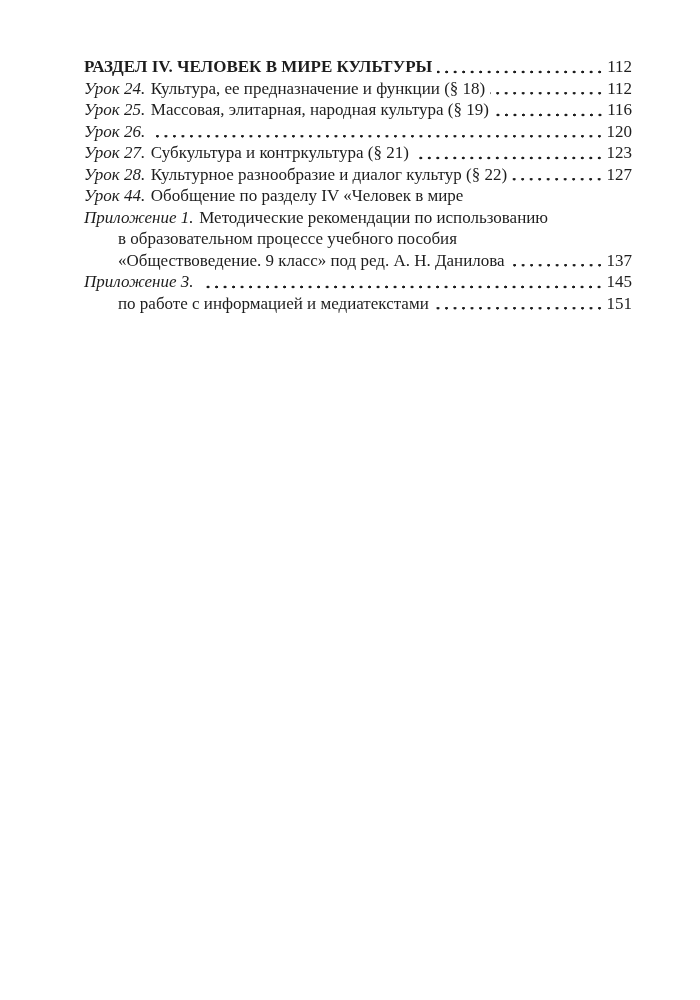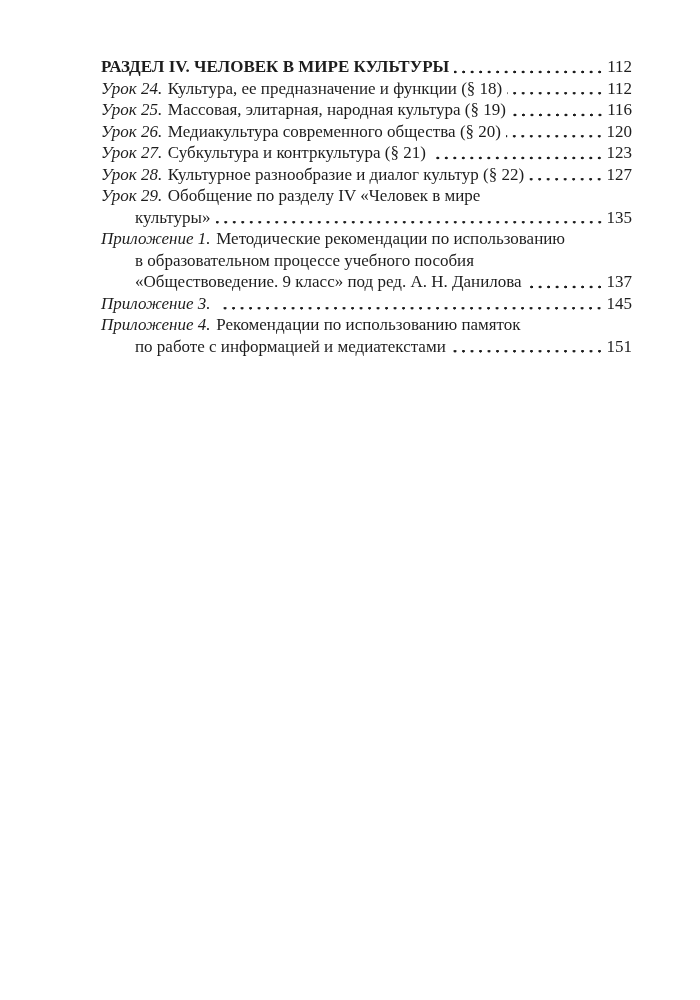--- a/index.html
+++ b/index.html
@@ -17,21 +17,20 @@
     position: absolute;
     left: 84px; top: 56px;
     width: 548px;
     color: #1d1d1d;
     font-size: 17px;
     line-height: 21.5px;
   }
   .row {
     display: flex;
     white-space: nowrap;
-    margin-left: 17px;
   }
   .row.heading { font-weight: bold; }
   .row.cont { padding-left: 34px; }
   .prefix {
     font-style: italic;
     padding-right: 0.33em;
     flex: 0 0 auto;
   }
   .text { flex: 0 0 auto; }
   .dots {
@@ -70,49 +69,43 @@
 
     <div class="row">
       <span class="prefix">Урок 25.</span>
       <span class="text">Массовая, элитарная, народная культура (§ 19)</span>
       <span class="dots"></span>
       <span class="pagenum">116</span>
     </div>
 
     <div class="row">
       <span class="prefix">Урок 26.</span>
-      <span class="text">Медиакультура современного общества (§ 20)</span>
       <span class="dots"></span>
       <span class="pagenum">120</span>
     </div>
 
     <div class="row">
       <span class="prefix">Урок 27.</span>
       <span class="text">Субкультура и контркультура (§ 21)</span>
       <span class="dots"></span>
       <span class="pagenum">123</span>
     </div>
 
     <div class="row">
       <span class="prefix">Урок 28.</span>
       <span class="text">Культурное разнообразие и диалог культур (§ 22)</span>
       <span class="dots"></span>
       <span class="pagenum">127</span>
     </div>
 
     <div class="row">
-      <span class="prefix">Урок 29.</span>
+      <span class="prefix">Урок 44.</span>
       <span class="text">Обобщение по разделу IV «Человек в мире</span>
     </div>
 
-    <div class="row cont">
-      <span class="text">культуры»</span>
-      <span class="dots"></span>
-      <span class="pagenum">135</span>
-    </div>
 
     <div class="row">
       <span class="prefix">Приложение 1.</span>
       <span class="text">Методические рекомендации по использованию</span>
     </div>
 
     <div class="row cont">
       <span class="text">в образовательном процессе учебного пособия</span>
     </div>
 
@@ -122,24 +115,20 @@
       <span class="pagenum">137</span>
     </div>
 
 
     <div class="row">
       <span class="prefix">Приложение 3.</span>
       <span class="dots"></span>
       <span class="pagenum">145</span>
     </div>
 
-    <div class="row">
-      <span class="prefix">Приложение 4.</span>
-      <span class="text">Рекомендации по использованию памяток</span>
-    </div>
 
     <div class="row cont">
       <span class="text">по работе с информацией и медиатекстами</span>
       <span class="dots"></span>
       <span class="pagenum">151</span>
     </div>
 
   </div>
 </div>
 

